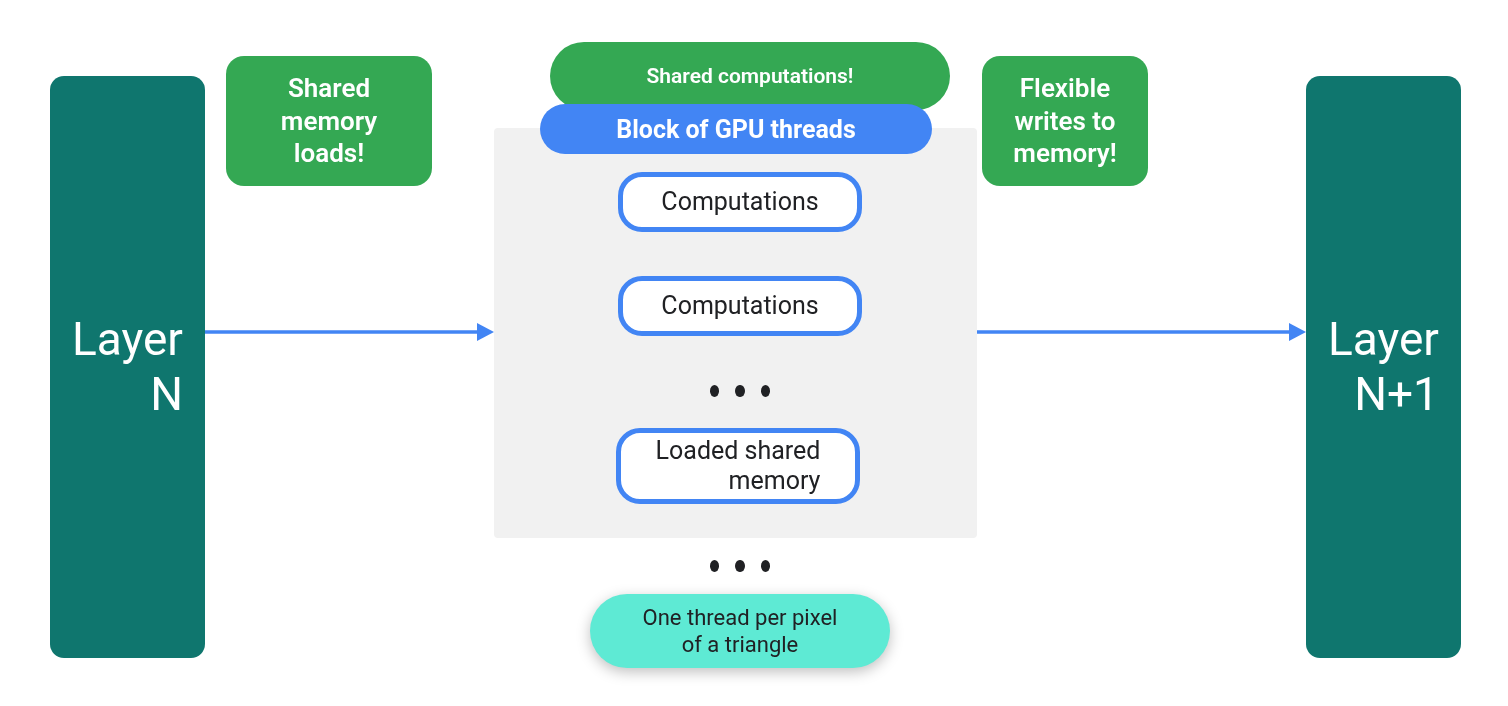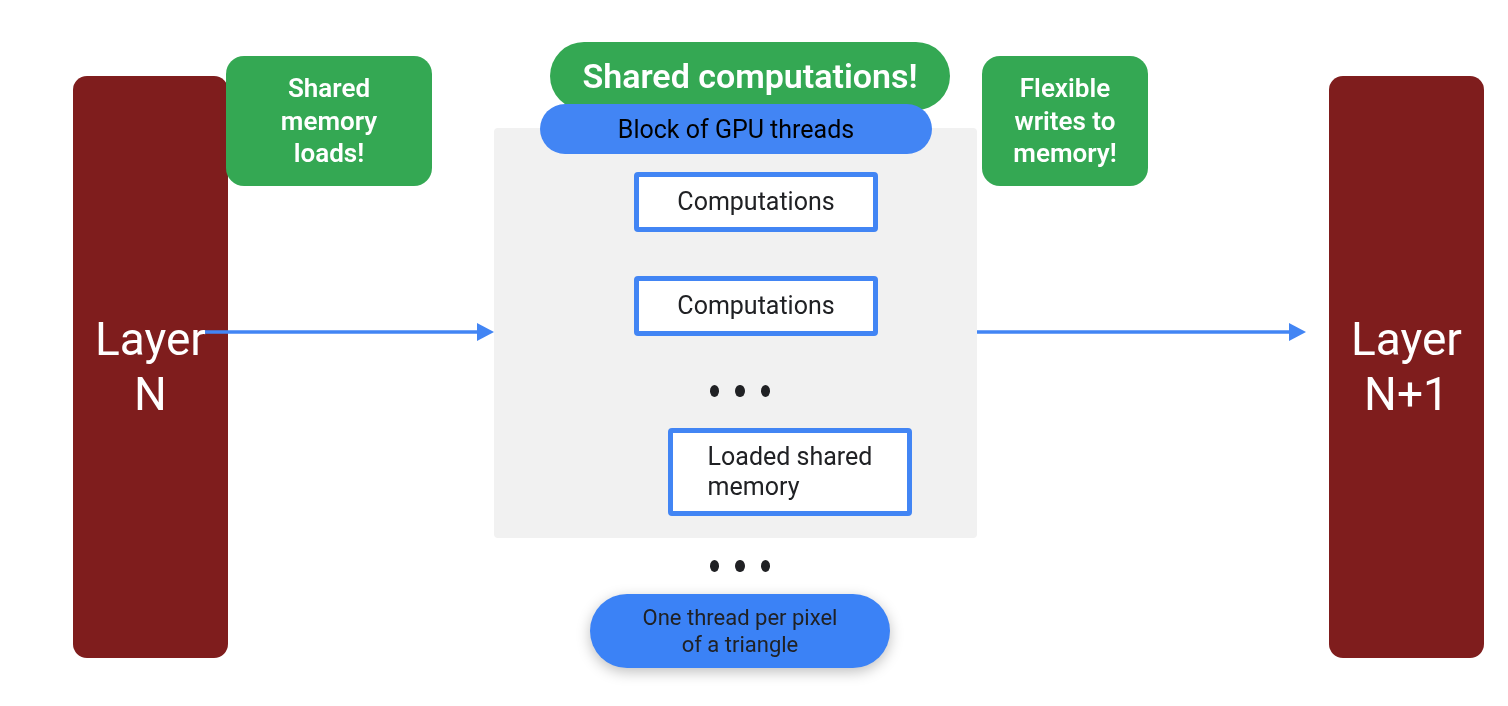--- a/index.html
+++ b/index.html
@@ -6,32 +6,31 @@
   body {
     width: 1508px;
     height: 706px;
     position: relative;
     font-family: -apple-system, BlinkMacSystemFont, "Segoe UI", Roboto, "Helvetica Neue", Arial, sans-serif;
     background: #fff;
     overflow: hidden;
   }
   .layer-box {
     position: absolute;
-    background: #7f1d1d;
+    background: #0f766e;
     border-radius: 14px;
     color: #fff;
     display: flex;
     align-items: center;
     justify-content: center;
-    text-align: center;
+    text-align: right;
     font-size: 46px;
     font-weight: 400;
     line-height: 1.2;
     white-space: pre-line;
-    margin-left: 23px;
   }
   .green-pill {
     position: absolute;
     background: #34a853;
     color: #fff;
     border-radius: 18px;
     display: flex;
     align-items: center;
     justify-content: center;
     text-align: center;
@@ -41,58 +40,57 @@
   }
   .green-pill.rounded { border-radius: 999px; }
   .gpu-panel {
     position: absolute;
     background: #f1f1f1;
     border-radius: 4px;
   }
   .blue-pill {
     position: absolute;
     background: #4285f4;
-    color: #000000;
+    color: #ffffff;
     border-radius: 999px;
     display: flex;
     align-items: center;
     justify-content: center;
-    font-weight: 400;
+    font-weight: 700;
     font-size: 25px;
     padding: 4px 26px;
   }
   .comp-box {
     position: absolute;
     background: #fff;
     border: 5px solid #4285f4;
-    border-radius: 4px;
+    border-radius: 24px;
     color: #202124;
     display: flex;
     align-items: center;
     justify-content: center;
-    text-align: left;
+    text-align: right;
     font-size: 25px;
     font-weight: 400;
     line-height: 1.2;
     white-space: pre-line;
-    margin-left: 16px;
   }
   .dots {
     position: absolute;
     display: flex;
     gap: 16px;
     align-items: center;
     justify-content: center;
   }
   .dots span {
     width: 12px; height: 12px; border-radius: 50%; background: #202124;
   }
   .white-pill {
     position: absolute;
-    background: #3b82f6;
+    background: #5eead4;
     border-radius: 999px;
     box-shadow: 0 4px 14px rgba(0,0,0,0.25);
     color: #202124;
     display: flex;
     align-items: center;
     justify-content: center;
     text-align: center;
     font-size: 22px;
     line-height: 1.25;
     white-space: pre-line;
@@ -114,21 +112,21 @@
   <span>Layer
 N+1</span>
 </div>
 
 <div class="green-pill" style="left:226px; top:56px; width:206px; height:130px; font-size:26px;">
   <span>Shared
 memory
 loads!</span>
 </div>
 
-<div class="green-pill rounded" style="left:550px; top:42px; width:400px; height:68px; font-size:34px;">
+<div class="green-pill rounded" style="left:550px; top:42px; width:400px; height:68px; font-size:21px;">
   <span>Shared computations!</span>
 </div>
 
 <div class="green-pill" style="left:982px; top:56px; width:166px; height:130px; font-size:26px;">
   <span>Flexible
 writes to
 memory!</span>
 </div>
 
 <div class="gpu-panel" style="left:494px; top:128px; width:483px; height:410px;">
@@ -145,21 +143,21 @@
 <div class="comp-box" style="left:618px; top:276px; width:244px; height:60px;">
   <span>Computations</span>
 </div>
 
 <div class="dots" style="left:710px; top:385px; width:60px; height:12px;">
   <span></span>
     <span></span>
     <span></span>
 </div>
 
-<div class="comp-box" style="left:652px; top:428px; width:244px; height:88px;">
+<div class="comp-box" style="left:616px; top:428px; width:244px; height:76px;">
   <span>Loaded shared
 memory</span>
 </div>
 
 <div class="dots" style="left:710px; top:560px; width:60px; height:12px;">
   <span></span>
     <span></span>
     <span></span>
 </div>
 

